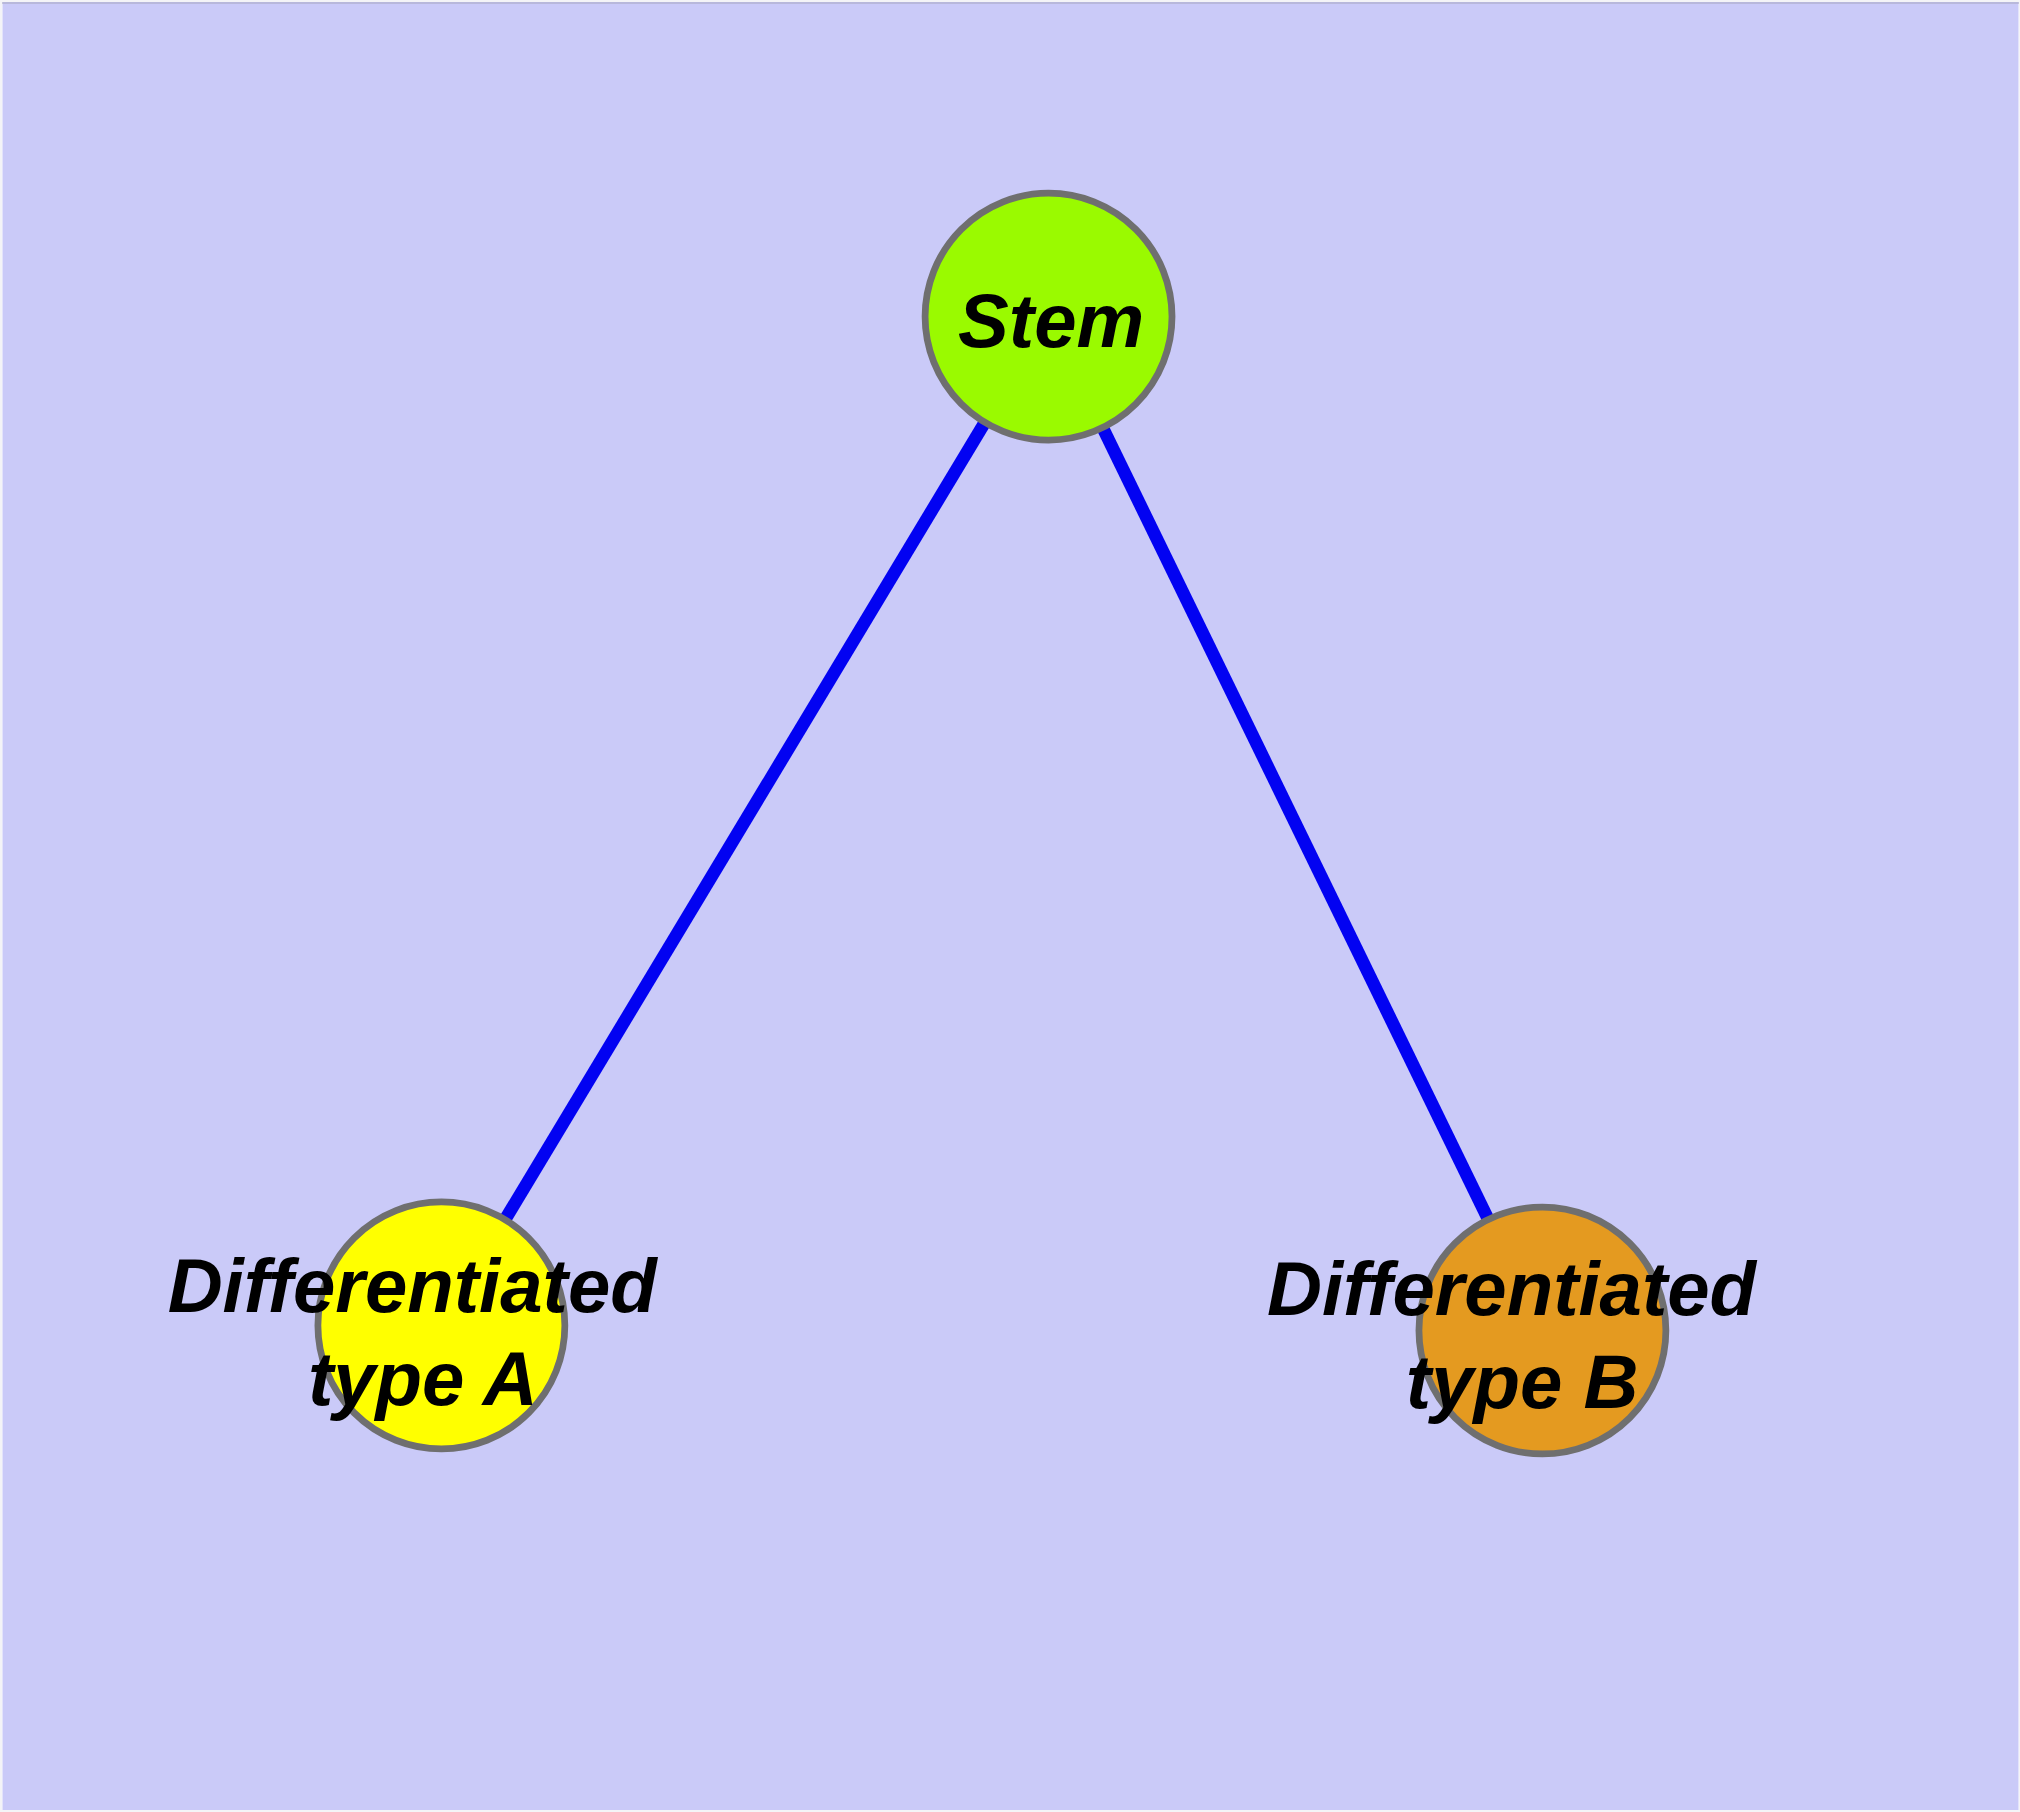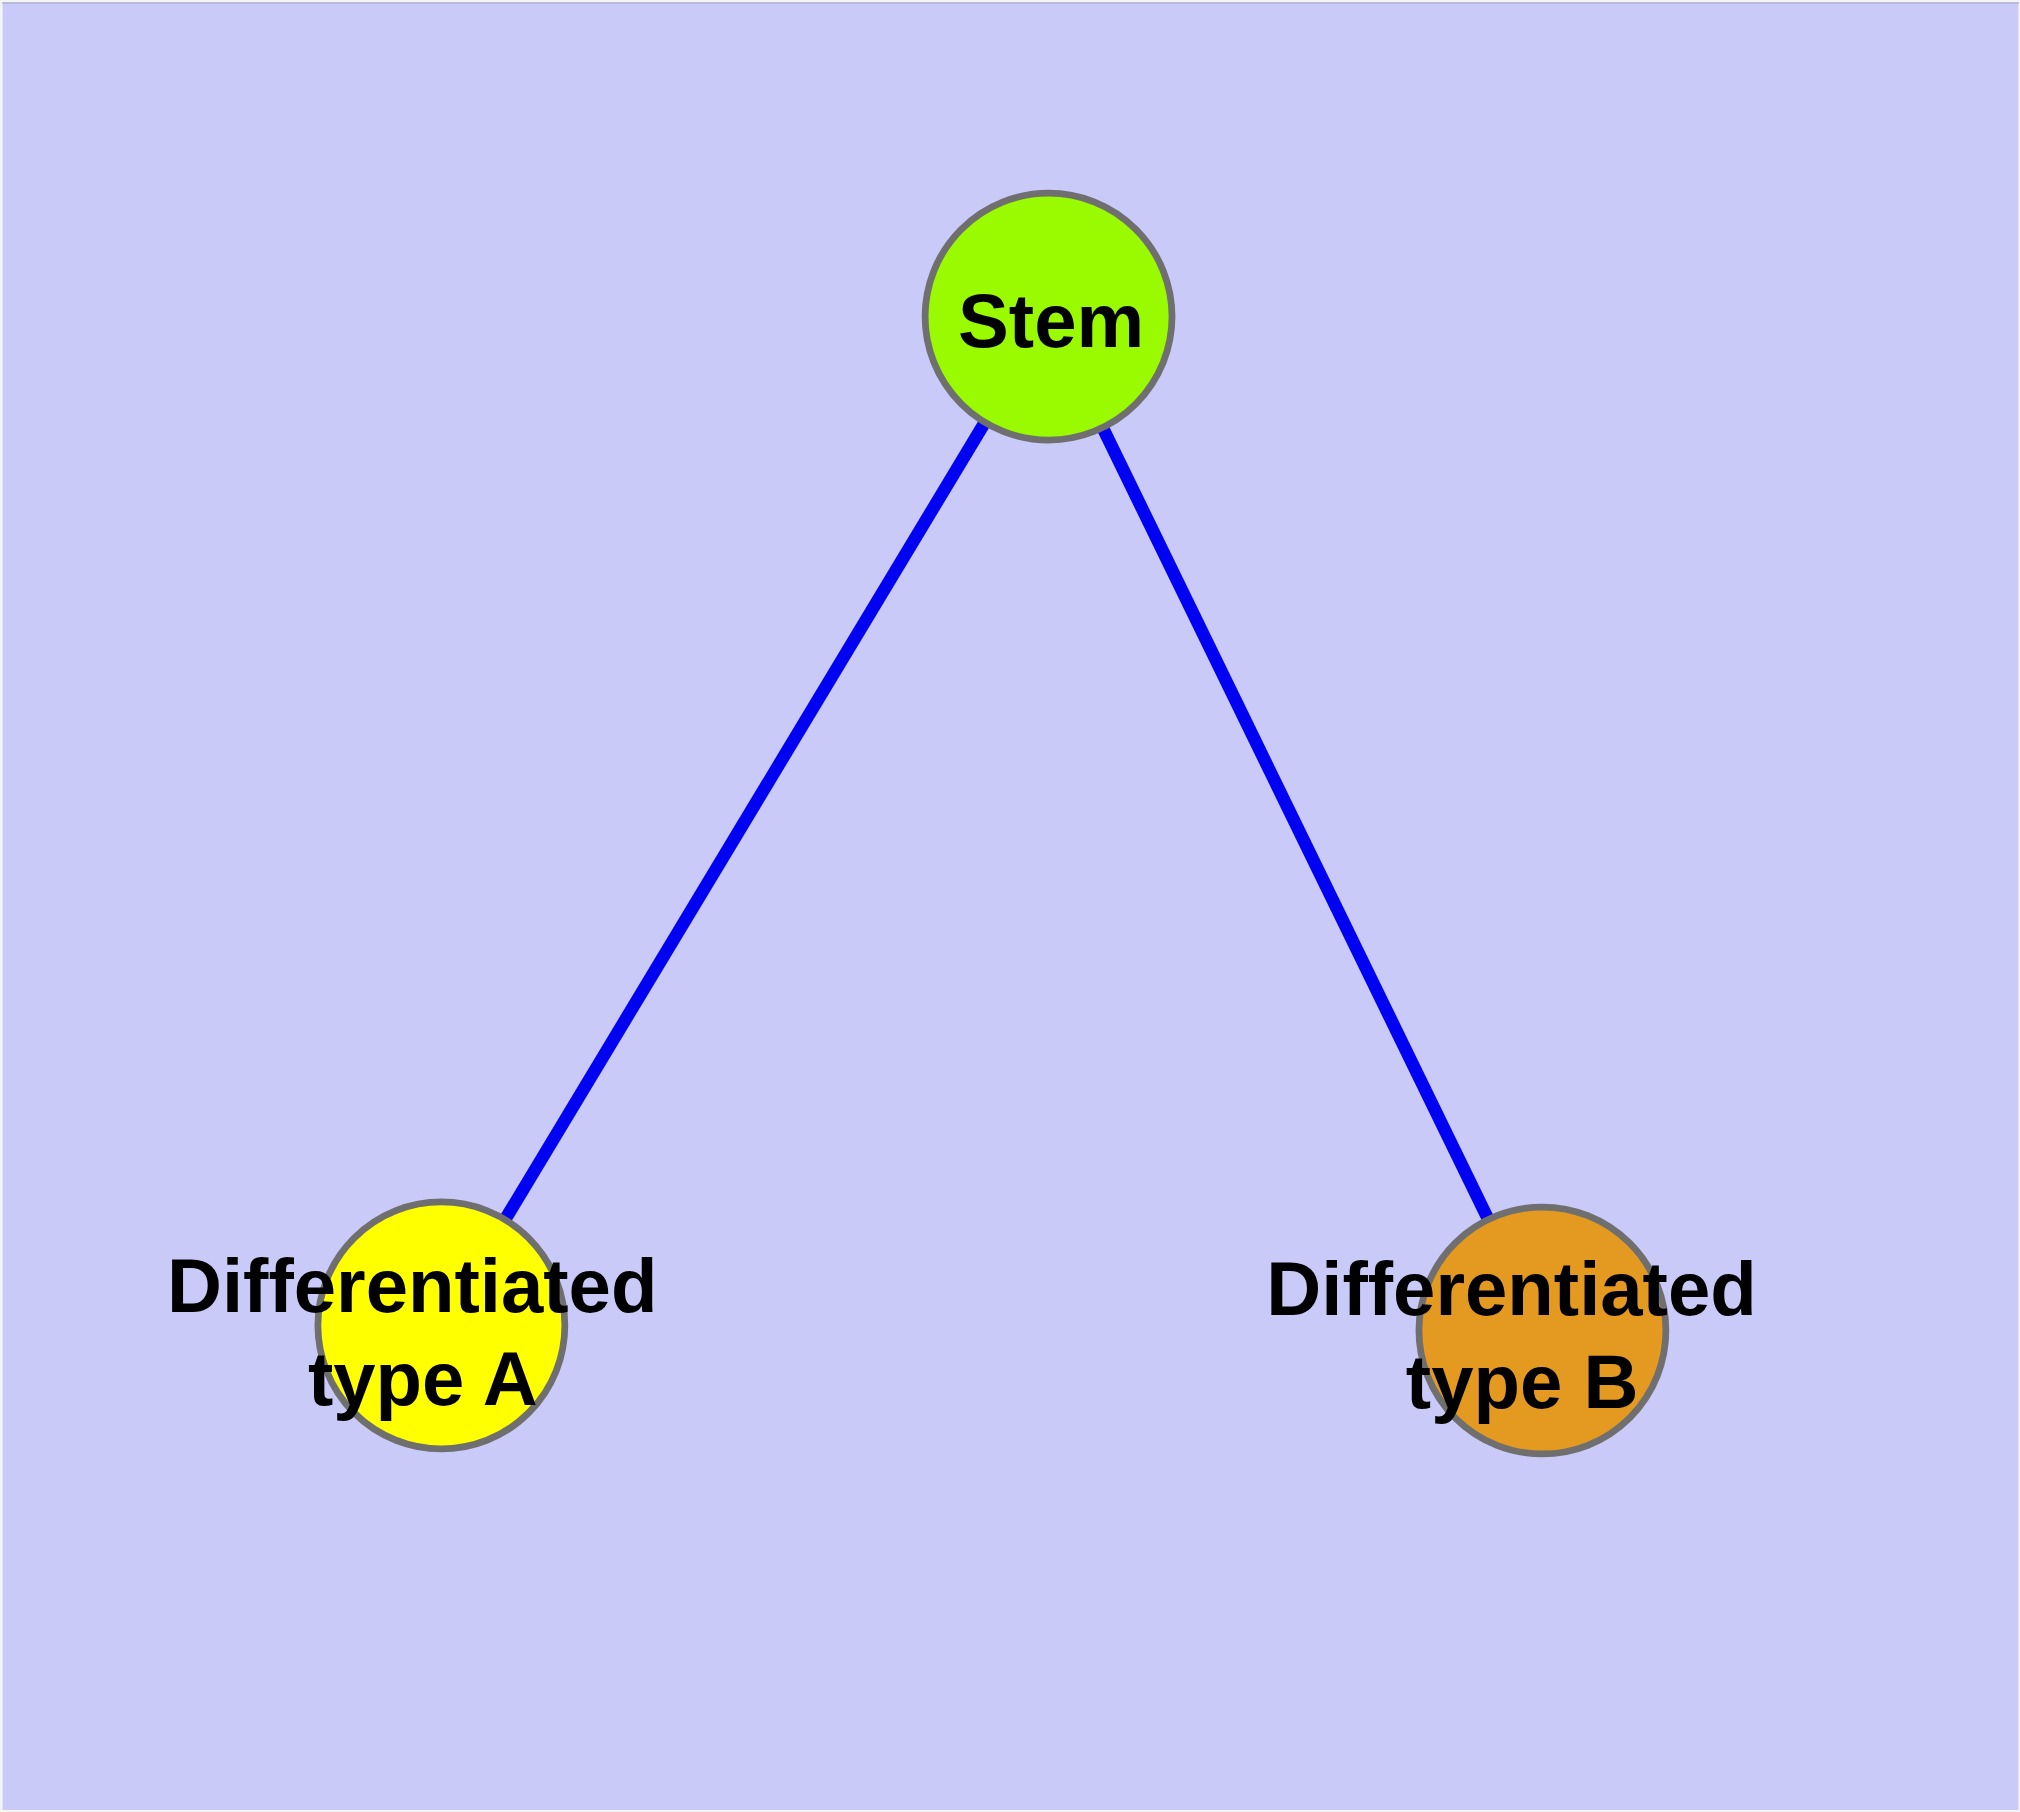--- a/index.html
+++ b/index.html
@@ -10,20 +10,21 @@
     overflow: hidden;
     font-family: "Liberation Sans", sans-serif;
   }
   .stage {
     position: relative;
     width: 2021px;
     height: 1812px;
     box-sizing: border-box;
     
     border: 2.5px solid #f4f4f7;
+    font-style: italic;
   }
   .top-hairline {
     position: absolute;
     top: 0;
     left: 0;
     right: 0;
     height: 1.7px;
     background: #a9a9c2;
     opacity: 0.55;
     z-index: 3;

